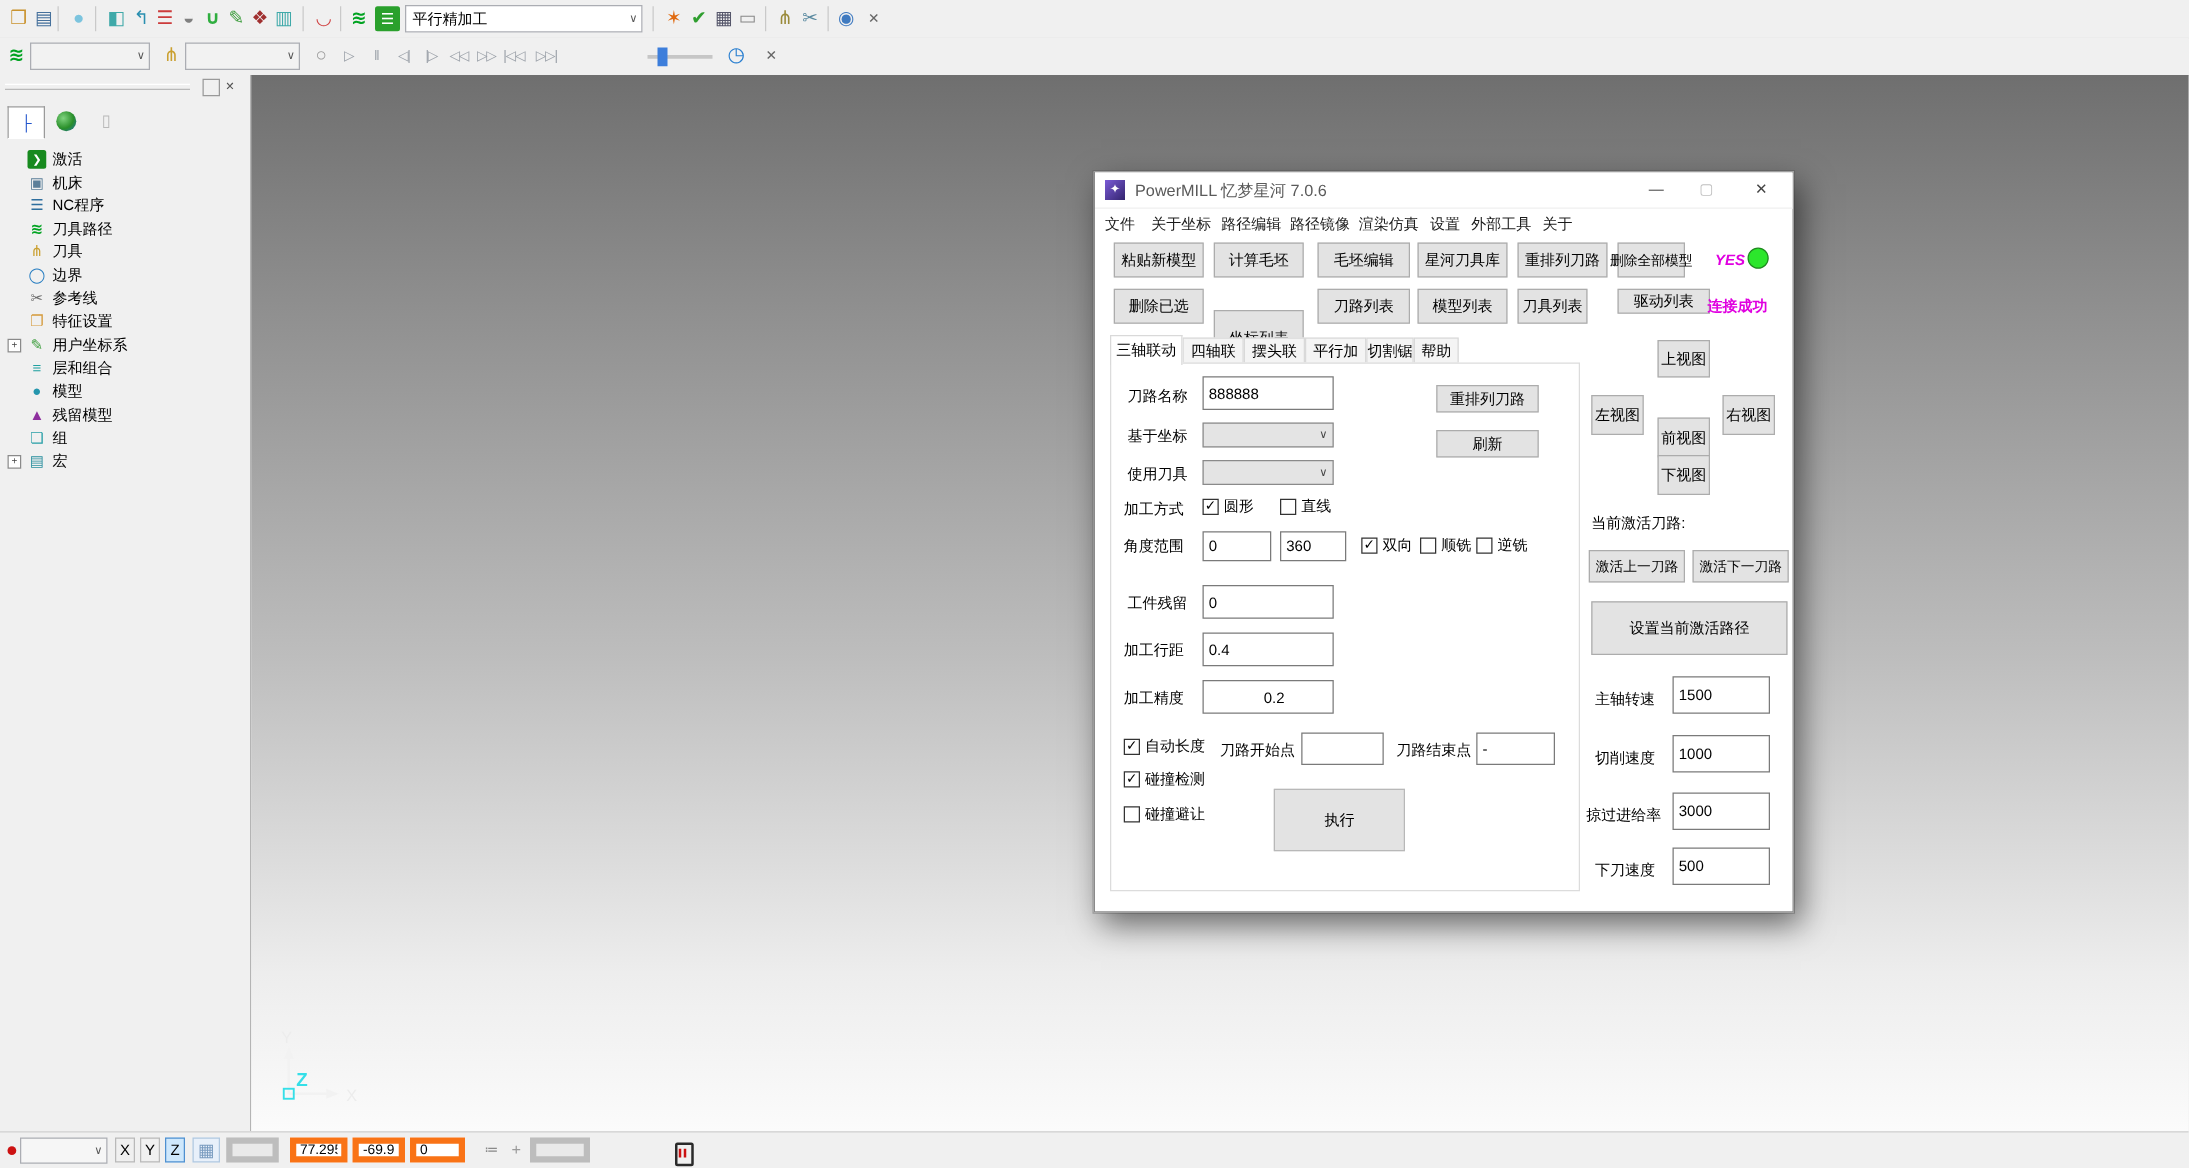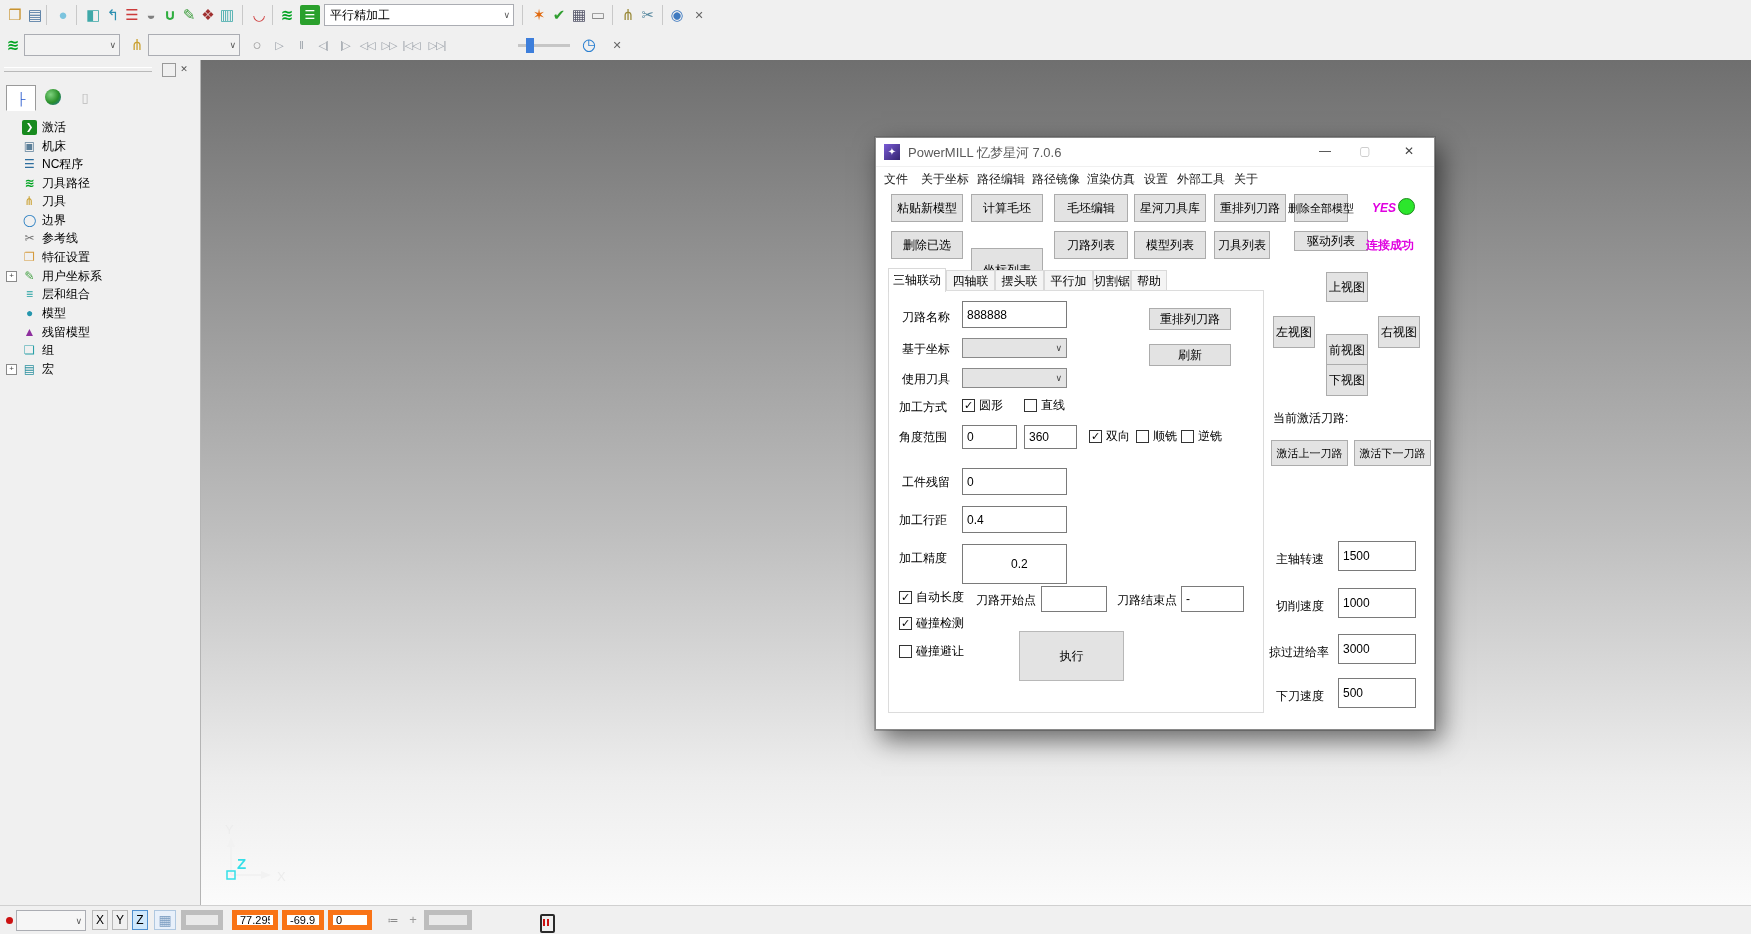--- a/index.html
+++ b/index.html
@@ -362,21 +362,21 @@
       <span>逆铣</span>
     </span>
 
   <span class="lbl" style="left:26px;top:336px">工件残留</span>
   <input class="tin" style="left: 86px; top: 330px; width: 105px; height: 27px;" value="0">
 
   <span class="lbl" style="left:23px;top:374px">加工行距</span>
   <input class="tin" style="left: 86px; top: 368px; width: 105px; height: 27px;" value="0.4">
 
   <span class="lbl" style="left:23px;top:412px">加工精度</span>
-  <input class="tin" style="left: 86px; top: 406px; width: 105px; height: 40px; padding-left: 48px;" value="0.2">
+  <input class="tin" style="left: 86px; top: 406px; width: 105px; height: 27px; padding-left: 48px;" value="0.2">
 
   <span class="cb checked" style="left:23px;top:451px">
       <span class="box"></span>
       <span>自动长度</span>
     </span>
   <span class="lbl" style="left:100px;top:454px">刀路开始点</span>
   <input class="tin" style="left: 165px; top: 448px; width: 66px; height: 26px;" value="">
   <span class="lbl" style="left:241px;top:454px">刀路结束点</span>
   <input class="tin" style="left: 305px; top: 448px; width: 63px; height: 26px;" value="-">
 
@@ -393,20 +393,21 @@
 
   <div class="btn" style="left:450px;top:134px;width:42px;height:30px">上视图</div>
   <div class="btn" style="left:397px;top:178px;width:42px;height:32px">左视图</div>
   <div class="btn" style="left:450px;top:196px;width:42px;height:32px">前视图</div>
   <div class="btn" style="left:502px;top:178px;width:42px;height:32px">右视图</div>
   <div class="btn" style="left:450px;top:226px;width:42px;height:32px">下视图</div>
 
   <span class="lbl" style="left:397px;top:272px">当前激活刀路:</span>
   <div class="btn" style="left:395px;top:302px;width:77px;height:26px;font-size:11px">激活上一刀路</div>
   <div class="btn" style="left:478px;top:302px;width:77px;height:26px;font-size:11px">激活下一刀路</div>
+  <div class="btn" style="left:397px;top:343px;width:157px;height:43px">设置当前激活路径</div>
 
   <span class="lbl" style="left:400px;top:413px">主轴转速</span>
   <input class="tin" style="left: 462px; top: 403px; width: 78px; height: 30px;" value="1500">
   <span class="lbl" style="left:400px;top:460px">切削速度</span>
   <input class="tin" style="left: 462px; top: 450px; width: 78px; height: 30px;" value="1000">
   <span class="lbl" style="left:393px;top:506px">掠过进给率</span>
   <input class="tin" style="left: 462px; top: 496px; width: 78px; height: 30px;" value="3000">
   <span class="lbl" style="left:400px;top:550px">下刀速度</span>
   <input class="tin" style="left: 462px; top: 540px; width: 78px; height: 30px;" value="500">
 </div>

